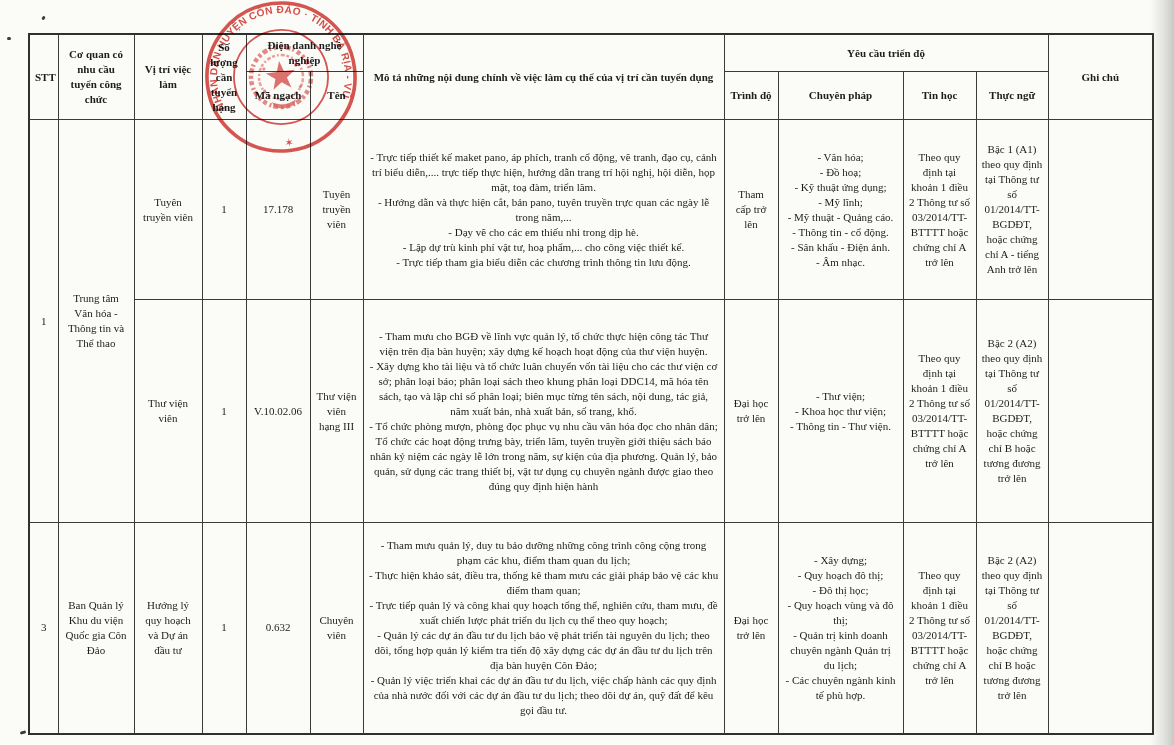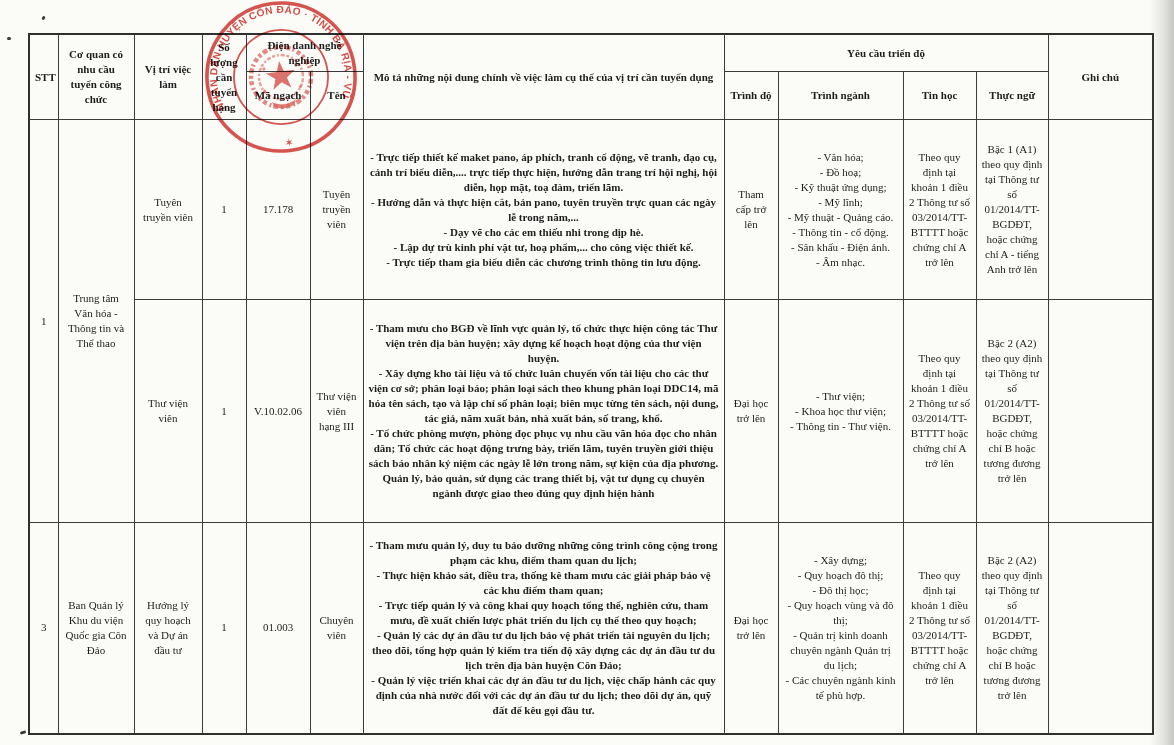--- a/index.html
+++ b/index.html
@@ -41,21 +41,20 @@
     font-size:11px;
     line-height:15px;
     overflow:hidden;
   }
   table.doc{border:2px solid #303030;}
   th{font-weight:bold;}
   td.desc{
     text-align:justify;
     white-space:pre-line;
     padding:4px 8px 4px 7px;
-    font-weight:bold;
   }
   td.list{
     text-align:left;
     white-space:pre-line;
     padding:4px 6px;
   }
   td.prewrap{white-space:pre-line;}
   .stamp{
     position:absolute;left:201px;top:-3px;width:160px;height:160px;
     transform:rotate(-7deg);
@@ -94,21 +93,21 @@
       <th colspan="2">Điện danh nghề nghiệp</th>
       <th rowspan="2">Mô tả những nội dung chính về việc làm cụ thể của vị trí cần tuyển dụng</th>
       <th colspan="4">Yêu cầu triển độ</th>
       <th rowspan="2">Ghi chú</th>
     </tr>
 
     <tr style="height:48px">
       <th>Mã ngạch</th>
       <th>Tên</th>
       <th>Trình độ</th>
-      <th>Trình ngành</th>
+      <th>Chuyên pháp</th>
       <th>Tin học</th>
       <th>Thực ngữ</th>
     </tr>
 
     <tr style="height:180px">
       <td rowspan="2">1</td>
       <td rowspan="2">Trung tâm Văn hóa - Thông tin và Thể thao</td>
       <td>Tuyên truyền viên</td>
       <td>1</td>
       <td>17.178</td>
@@ -147,21 +146,21 @@
       <td class="prewrap">Theo quy định tại khoản 1 điều 2 Thông tư số 03/2014/TT-BTTTT hoặc chứng chỉ A trở lên</td>
       <td class="prewrap">Bậc 2 (A2) theo quy định tại Thông tư số 01/2014/TT-BGDĐT, hoặc chứng chỉ B hoặc tương đương trở lên</td>
       <td></td>
     </tr>
 
     <tr style="height:211px">
       <td>3</td>
       <td>Ban Quản lý Khu du viện Quốc gia Côn Đảo</td>
       <td>Hướng lý quy hoạch và Dự án đầu tư</td>
       <td>1</td>
-      <td>01.003</td>
+      <td>0.632</td>
       <td>Chuyên viên</td>
       <td class="desc">- Tham mưu quản lý, duy tu bảo dưỡng những công trình công cộng trong phạm các khu, điểm tham quan du lịch;
 - Thực hiện khảo sát, điều tra, thống kê tham mưu các giải pháp bảo vệ các khu điểm tham quan;
 - Trực tiếp quản lý và công khai quy hoạch tổng thể, nghiên cứu, tham mưu, đề xuất chiến lược phát triển du lịch cụ thể theo quy hoạch;
 - Quản lý các dự án đầu tư du lịch bảo vệ phát triển tài nguyên du lịch; theo dõi, tổng hợp quản lý kiểm tra tiến độ xây dựng các dự án đầu tư du lịch trên địa bàn huyện Côn Đảo;
 - Quản lý việc triển khai các dự án đầu tư du lịch, việc chấp hành các quy định của nhà nước đối với các dự án đầu tư du lịch; theo dõi dự án, quỹ đất để kêu gọi đầu tư.</td>
       <td>Đại học trở lên</td>
       <td class="list">- Xây dựng;
 - Quy hoạch đô thị;
 - Đô thị học;

